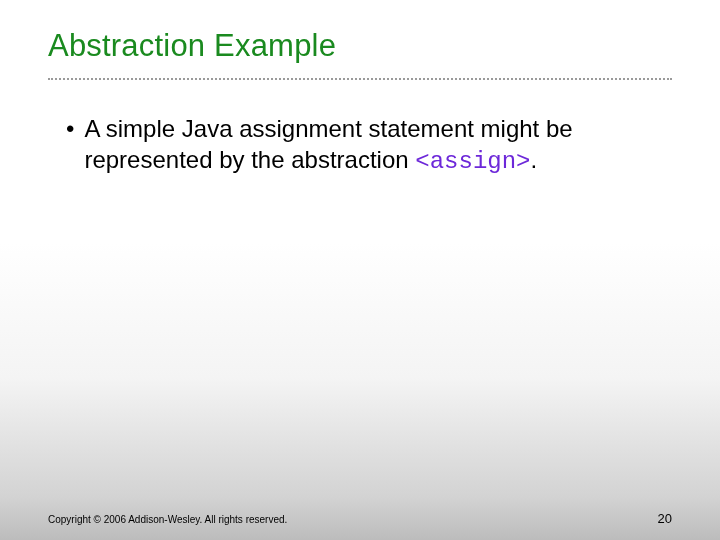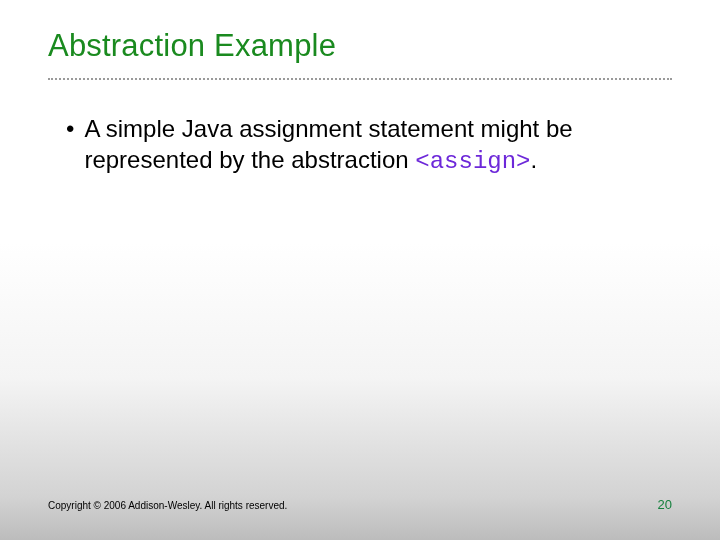--- a/index.html
+++ b/index.html
@@ -50,33 +50,33 @@
   }
   .mono {
     font-family: "Courier New", Courier, monospace;
     color: #6d28d9;
     font-size: 24px;
   }
   .footer {
     position: absolute;
     left: 48px;
     right: 48px;
-    bottom: 28px;
+    bottom: 14px;
     display: flex;
     justify-content: space-between;
     align-items: baseline;
     font-family: Arial, Helvetica, sans-serif;
   }
   .copyright {
     font-size: 10px;
     color: #000;
   }
   .pagenum {
     font-size: 13px;
-    color: #15803d;
+    color: #000000;
     text-align: center;
   }
 </style>
 </head>
 <body>
 
 <div class="slide">
 
   <h1 class="title">Abstraction Example</h1>
 

